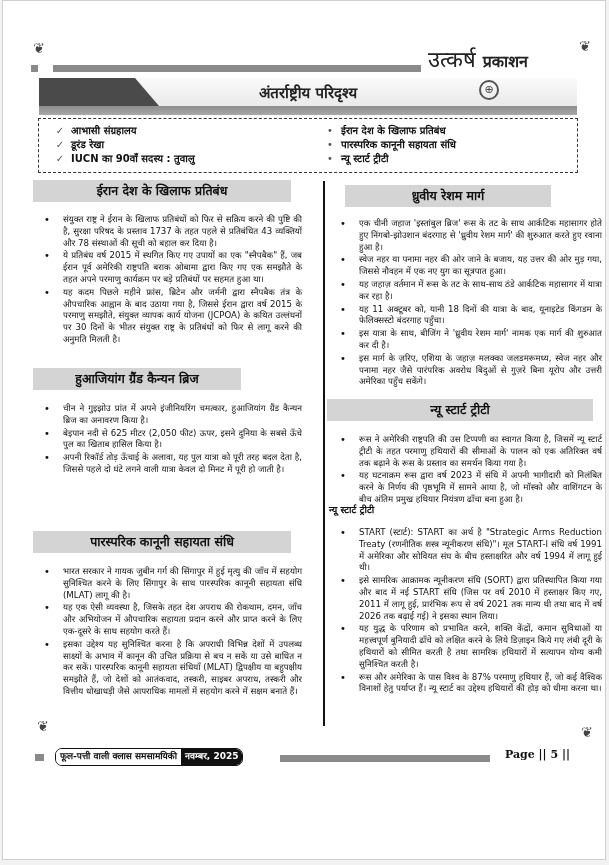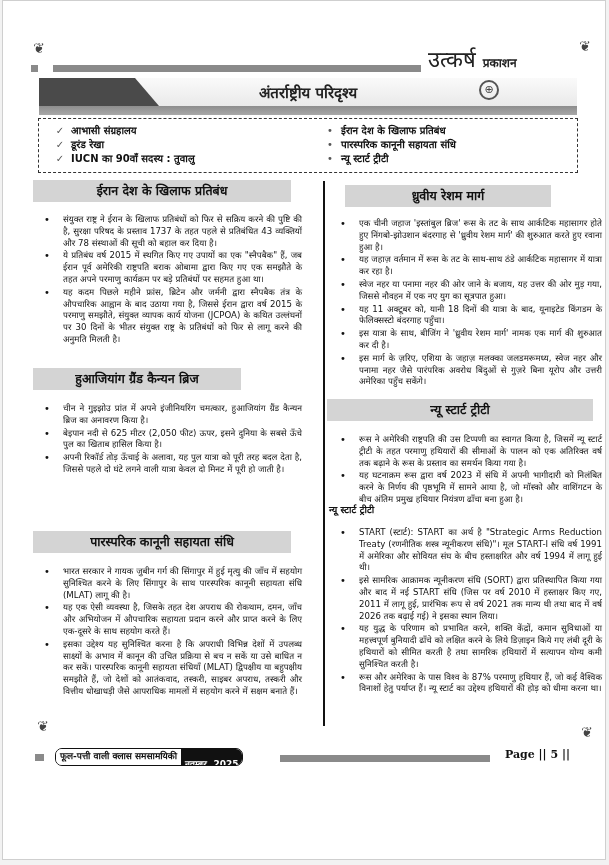--- a/index.html
+++ b/index.html
@@ -9,21 +9,21 @@
   }
   .page {
     position:absolute; left:2px; top:0; width:604px; height:860px;
     background:#fff; border:1px solid #cfcfcf; box-sizing:border-box;
   }
   .flower { position:absolute; font-size:14px; color:#444; line-height:1; }
   .top-rule { position:absolute; left:50px; top:64px; width:368px; height:7px; background:#8a8a8a; }
   .top-sq { position:absolute; left:28px; top:64px; width:7px; height:7px; background:#8a8a8a; }
   .brand { position:absolute; left:425px; top:42px; white-space:nowrap; }
   .brand-main { font-family:"DejaVu Serif","Liberation Serif",serif; font-size:22px; font-weight:normal; color:#222; }
-  .brand-sub { font-size:12px; font-weight:bold; color:#222; margin-left:2px; }
+  .brand-sub { font-size:16px; font-weight:bold; color:#222; margin-left:2px; }
 
   .banner { position:absolute; left:36px; top:77px; width:538px; height:37px; background:linear-gradient(#fafafa,#e4e4e4); overflow:hidden;text-decoration:underline; }
   .banner-dark { position:absolute; left:0; top:0; width:120px; height:28px; background:#4a4a4a; clip-path:polygon(0 0, 96px 0, 120px 100%, 0 100%); }
   .banner-base { position:absolute; left:0; top:28px; width:100%; height:9px; background:linear-gradient(#8d8d8d,#a8a8a8); }
   .banner-title { position:absolute; left:0; right:0; top:4px; text-align:center; font-size:15px; font-weight:bold; color:#222; }
   .un-logo { position:absolute; left:440px; top:2px; width:20px; height:20px; border-radius:50%; border:2px solid #555; box-sizing:border-box; text-align:center; font-size:11px; line-height:16px; color:#444; }
 
   .toc { position:absolute; left:35px; top:117px; width:540px; height:55px; border:1.5px dashed #333; box-sizing:border-box; }
   .toc-col { position:absolute; top:5px; font-size:10px; font-weight:bold; line-height:14px; }
   .toc-col .row { display:flex; align-items:center; white-space:nowrap; }
@@ -34,21 +34,21 @@
   .sec-head { position:absolute; background:#d4d4d4; text-align:center; font-size:12.5px; font-weight:bold; line-height:22px; height:22px; color:#111; }
   .sec-head.sub { background:none; text-align:left; font-size:9.5px; height:14px; line-height:14px; }
   .blist { position:absolute; margin:9px; padding:0; list-style:none; }
   .blist li { position:relative; padding-left:23px; font-size:8.6px; line-height:11.8px; text-align:justify; margin-bottom:1px; }
   .blist li::before { content:"•"; position:absolute; left:4px; top:0; font-size:10px; }
 
   .footer { position:absolute; left:32px; top:745px; width:540px; height:20px; }
   .foot-sq { position:absolute; left:0; top:8px; width:9px; height:7px; background:#8a8a8a; }
   .foot-pill { position:absolute; left:20px; top:2px; height:16px; border:1.5px solid #111; border-radius:7px; display:flex; overflow:hidden; font-size:9px; font-weight:bold; line-height:14px; white-space:nowrap; }
   .foot-pill .l { background:#fff; color:#111; padding:0 4px; }
-  .foot-pill .r { background:#111; color:#fff; padding:8px 4px; }
+  .foot-pill .r { background:#111; color:#fff; padding:0 4px; }
   .foot-rule { position:absolute; left:245px; top:9px; width:210px; height:7px; background:#8a8a8a; }
   .foot-page { position:absolute; left:470px; top:2px; font-family:"DejaVu Serif","Liberation Serif",serif; font-size:11px; font-weight:bold; white-space:nowrap; }
 </style>
 </head>
 <body>
 
 <div class="page">
 
   <span class="flower" style="left:30px;top:40px;">❦</span>
   <div class="top-sq"></div>
@@ -116,22 +116,22 @@
   <div class="sec-head" style="left:30px;top:530px;width:258px;">पारस्परिक कानूनी सहायता संधि</div>
   <ul class="blist" style="left:28px;top:556px;width:262px;">
     <li>भारत सरकार ने गायक जुबीन गर्ग की सिंगापुर में हुई मृत्यु की जाँच में सहयोग सुनिश्चित करने के लिए सिंगापुर के साथ पारस्परिक कानूनी सहायता संधि (MLAT) लागू की है।</li>
     <li>यह एक ऐसी व्यवस्था है, जिसके तहत देश अपराध की रोकथाम, दमन, जाँच और अभियोजन में औपचारिक सहायता प्रदान करने और प्राप्त करने के लिए एक-दूसरे के साथ सहयोग करते हैं।</li>
     <li>इसका उद्देश्य यह सुनिश्चित करना है कि अपराधी विभिन्न देशों में उपलब्ध साक्ष्यों के अभाव में कानून की उचित प्रक्रिया से बच न सकें या उसे बाधित न कर सकें। पारस्परिक कानूनी सहायता संधियाँ (MLAT) द्विपक्षीय या बहुपक्षीय समझौते हैं, जो देशों को आतंकवाद, तस्करी, साइबर अपराध, तस्करी और वित्तीय धोखाधड़ी जैसे आपराधिक मामलों में सहयोग करने में सक्षम बनाते हैं।</li>
   </ul>
 
   <div class="sec-head" style="left:342px;top:184px;width:206px;">ध्रुवीय रेशम मार्ग</div>
   <ul class="blist" style="left:324px;top:208px;width:266px;">
     <li>एक चीनी जहाज 'इस्तांबुल ब्रिज' रूस के तट के साथ आर्कटिक महासागर होते हुए निंगबो-झोउशान बंदरगाह से 'ध्रुवीय रेशम मार्ग' की शुरुआत करते हुए रवाना हुआ है।</li>
+    <li>स्वेज नहर या पनामा नहर की ओर जाने के बजाय, यह उत्तर की ओर मुड़ गया, जिससे नौवहन में एक नए युग का सूत्रपात हुआ।</li>
     <li>यह जहाज़ वर्तमान में रूस के तट के साथ-साथ ठंडे आर्कटिक महासागर में यात्रा कर रहा है।</li>
-    <li>स्वेज नहर या पनामा नहर की ओर जाने के बजाय, यह उत्तर की ओर मुड़ गया, जिससे नौवहन में एक नए युग का सूत्रपात हुआ।</li>
     <li>यह 11 अक्टूबर को, यानी 18 दिनों की यात्रा के बाद, यूनाइटेड किंगडम के फेलिक्सस्टो बंदरगाह पहुँचा।</li>
     <li>इस यात्रा के साथ, बीजिंग ने 'ध्रुवीय रेशम मार्ग' नामक एक मार्ग की शुरुआत कर दी है।</li>
     <li>इस मार्ग के ज़रिए, एशिया के जहाज़ मलक्का जलडमरूमध्य, स्वेज नहर और पनामा नहर जैसे पारंपरिक अवरोध बिंदुओं से गुज़रे बिना यूरोप और उत्तरी अमेरिका पहुँच सकेंगे।</li>
   </ul>
 
   <div class="sec-head" style="left:324px;top:398px;width:266px;">न्यू स्टार्ट ट्रीटी</div>
   <ul class="blist" style="left:324px;top:424px;width:266px;">
     <li>रूस ने अमेरिकी राष्ट्रपति की उस टिप्पणी का स्वागत किया है, जिसमें न्यू स्टार्ट ट्रीटी के तहत परमाणु हथियारों की सीमाओं के पालन को एक अतिरिक्त वर्ष तक बढ़ाने के रूस के प्रस्ताव का समर्थन किया गया है।</li>
     <li>यह घटनाक्रम रूस द्वारा वर्ष 2023 में संधि में अपनी भागीदारी को निलंबित करने के निर्णय की पृष्ठभूमि में सामने आया है, जो मॉस्को और वाशिंगटन के बीच अंतिम प्रमुख हथियार नियंत्रण ढाँचा बना हुआ है।</li>
   </ul>

